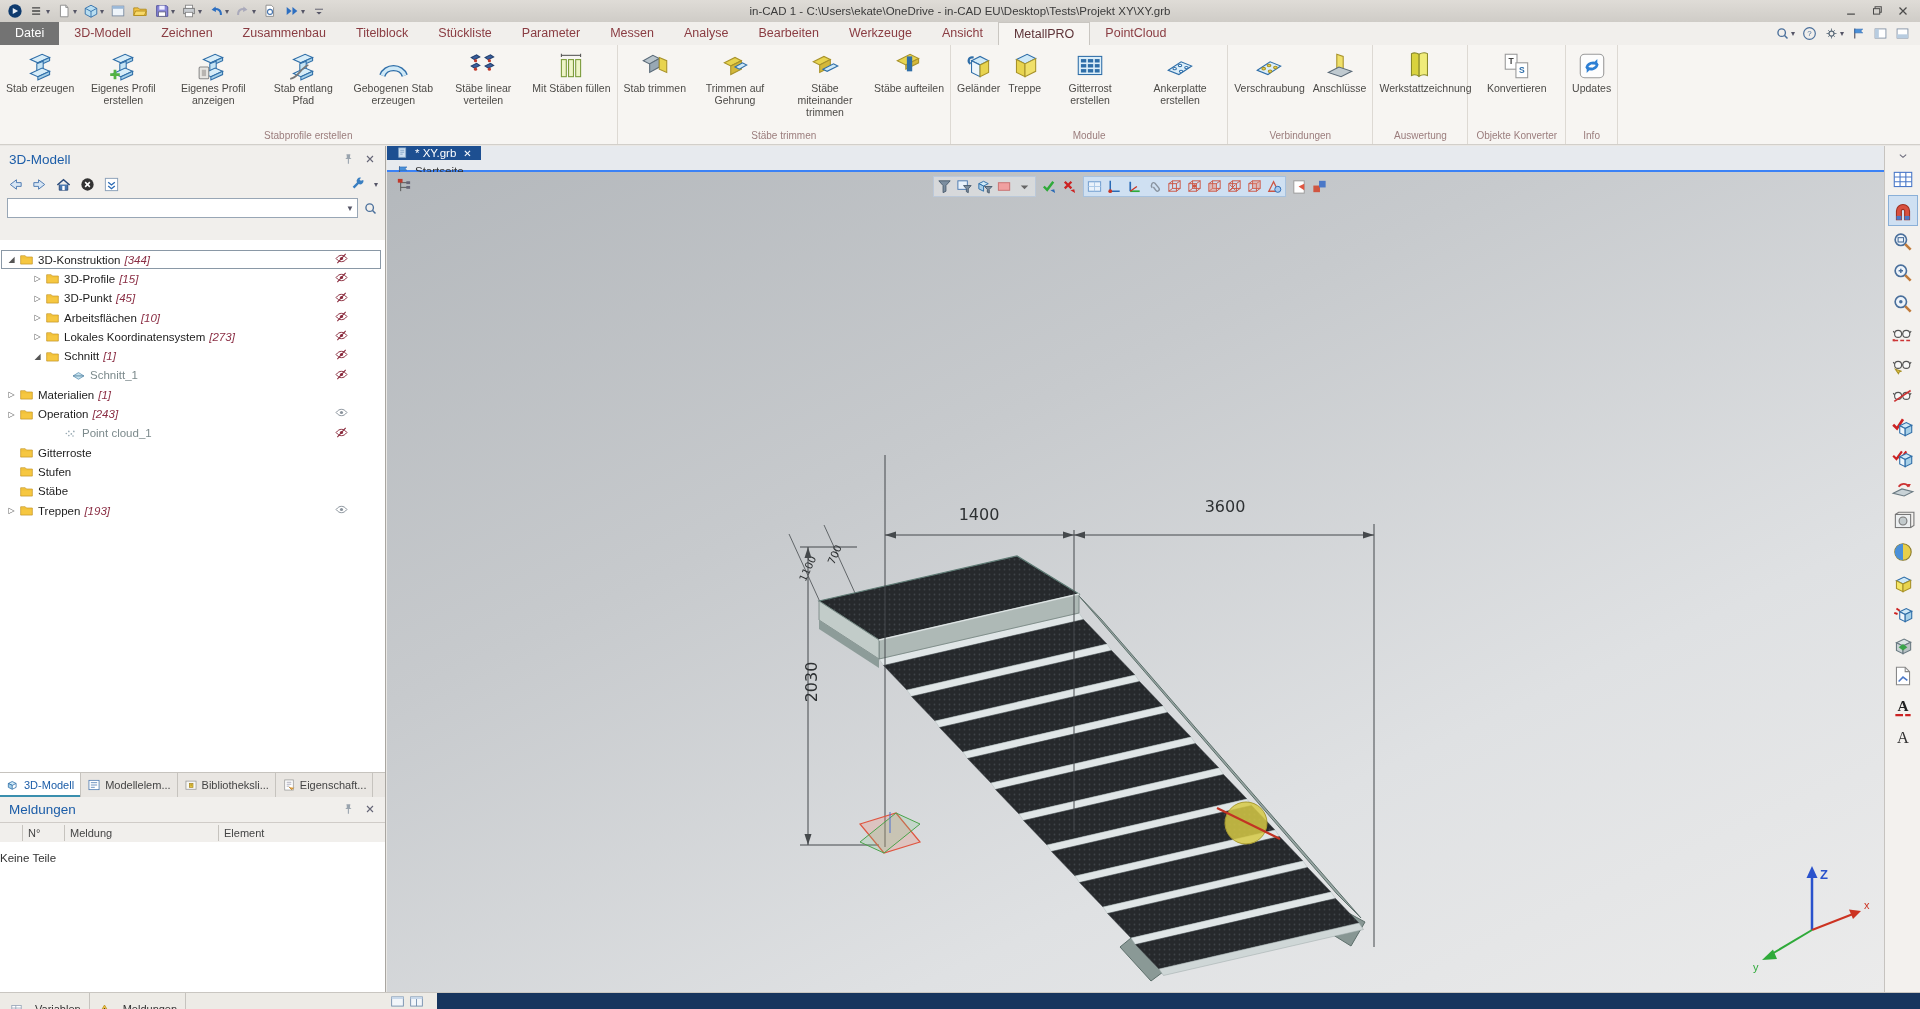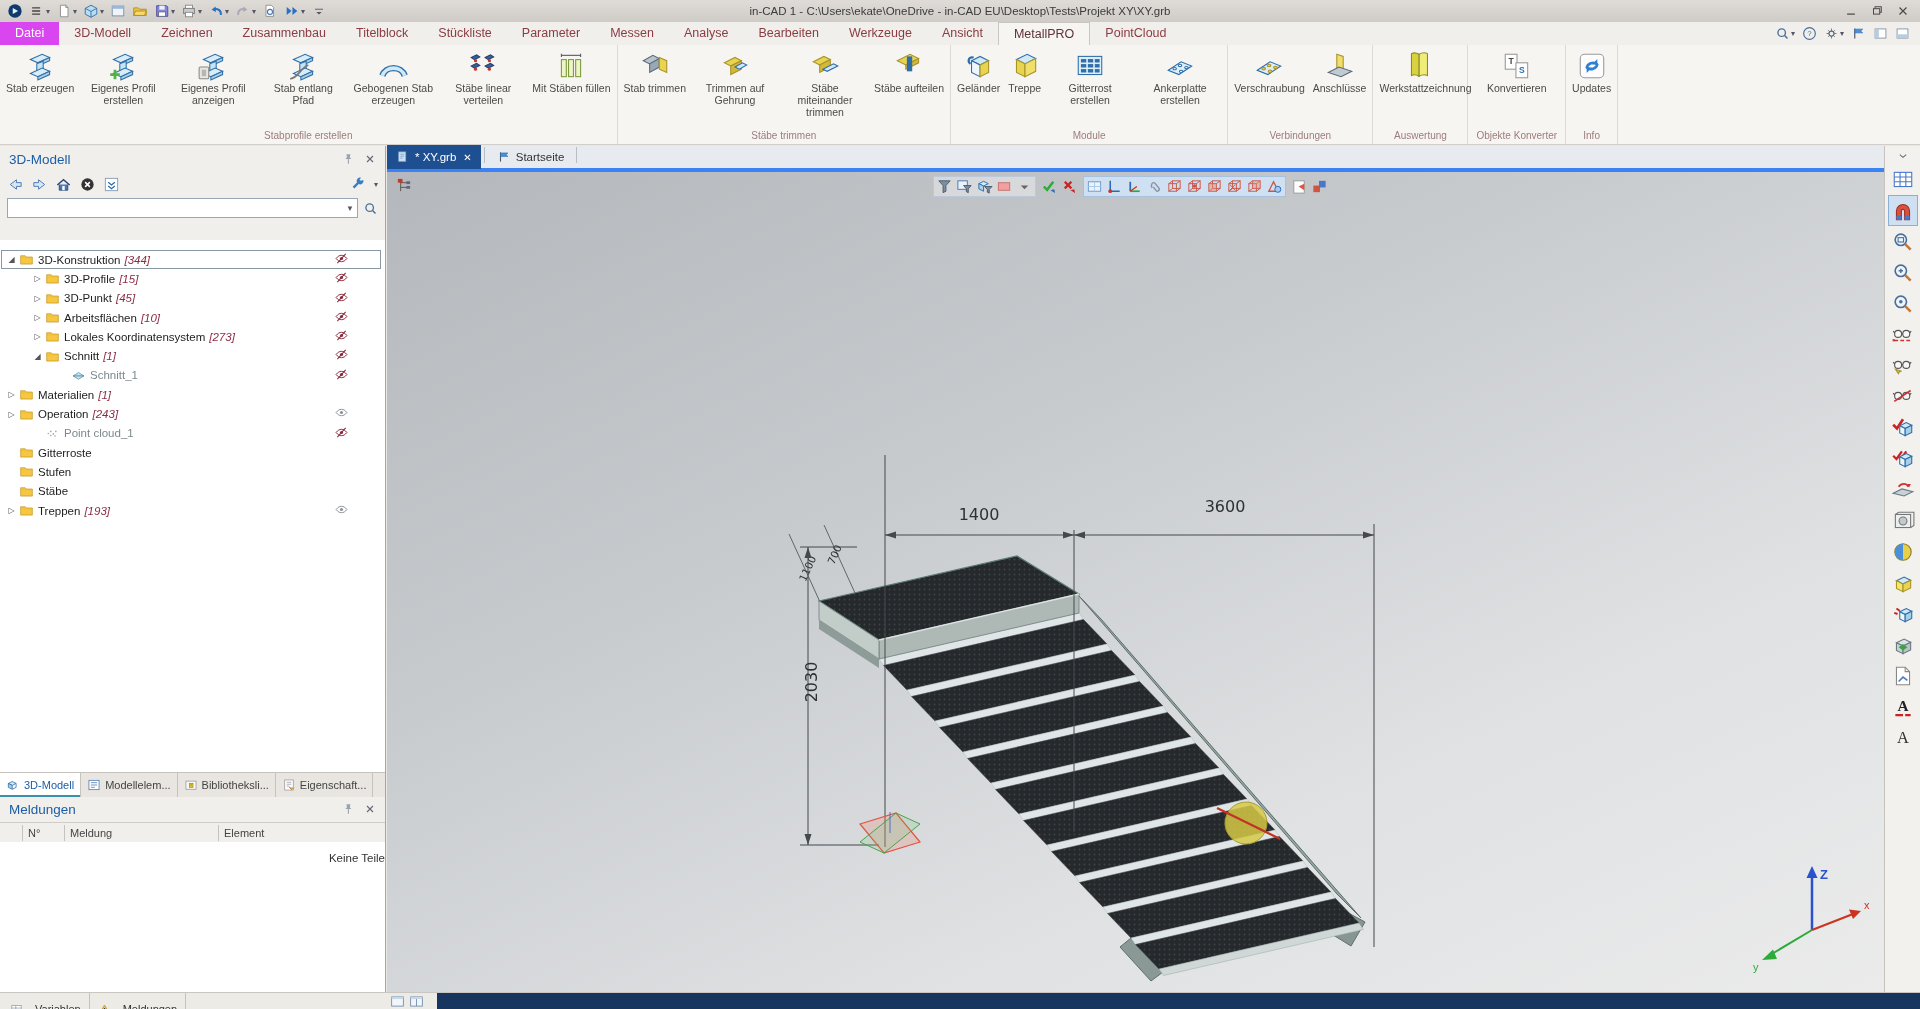--- a/index.html
+++ b/index.html
@@ -13,21 +13,21 @@
     background:linear-gradient(#dfdcd7,#cfccc7);display:flex;align-items:center;padding:0 6px;box-sizing:border-box;}
   .qat{display:flex;align-items:center;gap:4px;}
   .qat .qitem{display:flex;align-items:center;padding:1px;}
   .title-text{position:absolute;left:50%;transform:translateX(-50%);font-size:11.5px;color:#3b3b3b;white-space:nowrap;text-align:center;}
   .winbtns{margin-left:auto;display:flex;gap:12px;align-items:center;padding-right:4px;}
   .winbtns .icon{opacity:.85;}
 
   
   .tabrow{position:absolute;left:0;top:22px;width:100%;height:23px;background:#f1efec;display:flex;align-items:stretch;box-sizing:border-box;}
   .mtab{padding:4px 15px 3px;font-size:12.5px;color:#8a3c42;white-space:nowrap;}
-  .mtab.file{background:#d946ef;color:#fff;}
+  .mtab.file{background:#737373;color:#fff;}
   .mtab.active{background:#f7f5f2;border:1px solid #c9c6c1;border-bottom:none;color:#5d3338;}
   .tr-icons{margin-left:auto;display:flex;align-items:center;gap:7px;padding:0 10px;}
   .tr-icons .qitem{display:flex;align-items:center;}
 
   
   .ribbon{position:absolute;left:0;top:45px;width:100%;height:100px;background:#f7f5f2;
     border-bottom:1px solid #d2cfca;display:flex;box-sizing:border-box;}
   .rgroup{display:flex;flex-direction:column;border-right:1px solid #ddd9d3;padding:1px 2px 0;}
   .rbtns{display:flex;flex:1;align-items:flex-start;justify-content:center;}
   .rbtn{display:flex;flex-direction:column;align-items:center;gap:1px;padding:4px 4px 0;background:none;border:none;font:inherit;cursor:default;}
@@ -61,32 +61,32 @@
   .ptab.active{background:#fff;color:#1c5da8;box-shadow:inset 0 -2px #3a8fae;}
   .mtitle{position:absolute;left:0;right:0;top:650px;height:26px;display:flex;align-items:center;padding:0 9px;color:#1c5da8;font-size:13.5px;box-sizing:border-box;}
   .mtitle .sp{margin-left:auto;display:flex;gap:9px;align-items:center;}
   .mhead{position:absolute;left:0;right:0;top:676px;height:20px;border-top:1px solid #d0ccc8;border-bottom:1px solid #c6c3be;
     display:flex;font-size:11px;color:#444;align-items:center;}
   .mhead .mcell{border-left:1px solid #c6c3be;height:16px;line-height:16px;padding-left:5px;box-sizing:border-box;}
   .mhead .c0{width:22px;border-left:none;}
   .mhead .c1{width:42px;}
   .mhead .c2{width:154px;}
   .mhead .c3{flex:1;}
-  .mbody{position:absolute;left:0;right:0;top:696px;bottom:0;background:#fff;text-align:right;padding-top:10px;font-size:11.5px;color:#333;}
+  .mbody{position:absolute;left:0;right:0;top:696px;bottom:0;background:#fff;text-align:left;padding-top:10px;font-size:11.5px;color:#333;}
 
   
   .statusbar{position:absolute;left:0;bottom:0;width:100%;height:17px;background:#edebe6;border-top:1px solid #c9c6c1;box-sizing:border-box;}
   .sb-tabs{position:absolute;left:2px;top:0;bottom:0;display:flex;}
   .sb-tab{display:flex;align-items:center;gap:12px;padding:16px 8px;font-size:11px;color:#333;border-right:1px solid #c6c3be;}
   .sb-viewicons{position:absolute;left:390px;top:0;display:flex;gap:4px;align-items:center;height:16px;}
   .sb-navy{position:absolute;left:437px;right:0;top:0;bottom:0;background:#17355e;}
 
   
   .docstrip{position:absolute;left:387px;top:146px;width:1497px;height:26px;background:#e7eaee;
-    border-bottom:4px solid #3b82f6;display:flex;align-items:center;box-sizing:border-box;}
+    border-bottom:2px solid #3b82f6;display:flex;align-items:flex-start;box-sizing:border-box;flex-direction:column;}
   .dtab{display:flex;align-items:center;gap:5px;height:24px;padding:0 9px;font-size:11.5px;color:#333;}
   .dtab.active{background:#1d4f91;color:#fff;}
   .dtab .x{font-size:10px;margin-left:2px;}
   .dsep{width:1px;height:16px;background:#b8bec6;margin:0 3px 4px;}
 
   
   .viewport{position:absolute;left:387px;top:172px;width:1497px;height:820px;overflow:hidden;
     background:linear-gradient(155deg,#b4b8bc 0%,#c7cacd 35%,#dfe1e3 70%,#ebebeb 100%);}
   .scene{position:absolute;left:0;top:0;}
   .dim{font-family:"DejaVu Sans",sans-serif;font-size:16px;fill:#2e3133;}
@@ -785,21 +785,21 @@
               <path d="M2 7h14" stroke="#e8b830" stroke-width=".6"></path>
             </svg>
           </span>
           <span class="nm">Operation</span>
           <span class="cnt">[243]</span>
           <span class="eye"><span class="icon"><svg width="15" height="15" viewBox="0 0 18 18">
                 <path d="M2.5 9c2.3-2.8 4.2-3.8 6.5-3.8S13.2 6.2 15.5 9c-2.3 2.8-4.2 3.8-6.5 3.8S4.8 11.8 2.5 9z" fill="none" stroke="#8a939c" stroke-width="1.2"></path>
                 <circle cx="9" cy="9" r="1.9" fill="#8a939c"></circle>
               </svg></span></span>
         </div>
-        <div class="trow muted" style="padding-left: 30px;">
+        <div class="trow muted" style="padding-left: 48px;">
           <span class="exp"></span>
           <span class="icon">
             <svg width="15" height="15" viewBox="0 0 18 18">
               <g fill="#9aabb4">
                 <circle cx="4" cy="9" r="1"></circle>
                 <circle cx="7" cy="6.5" r="1"></circle>
                 <circle cx="10" cy="9.5" r="1"></circle>
                 <circle cx="13" cy="6.5" r="1"></circle>
                 <circle cx="7" cy="11.5" r="1"></circle>
                 <circle cx="12" cy="12" r="1"></circle>

